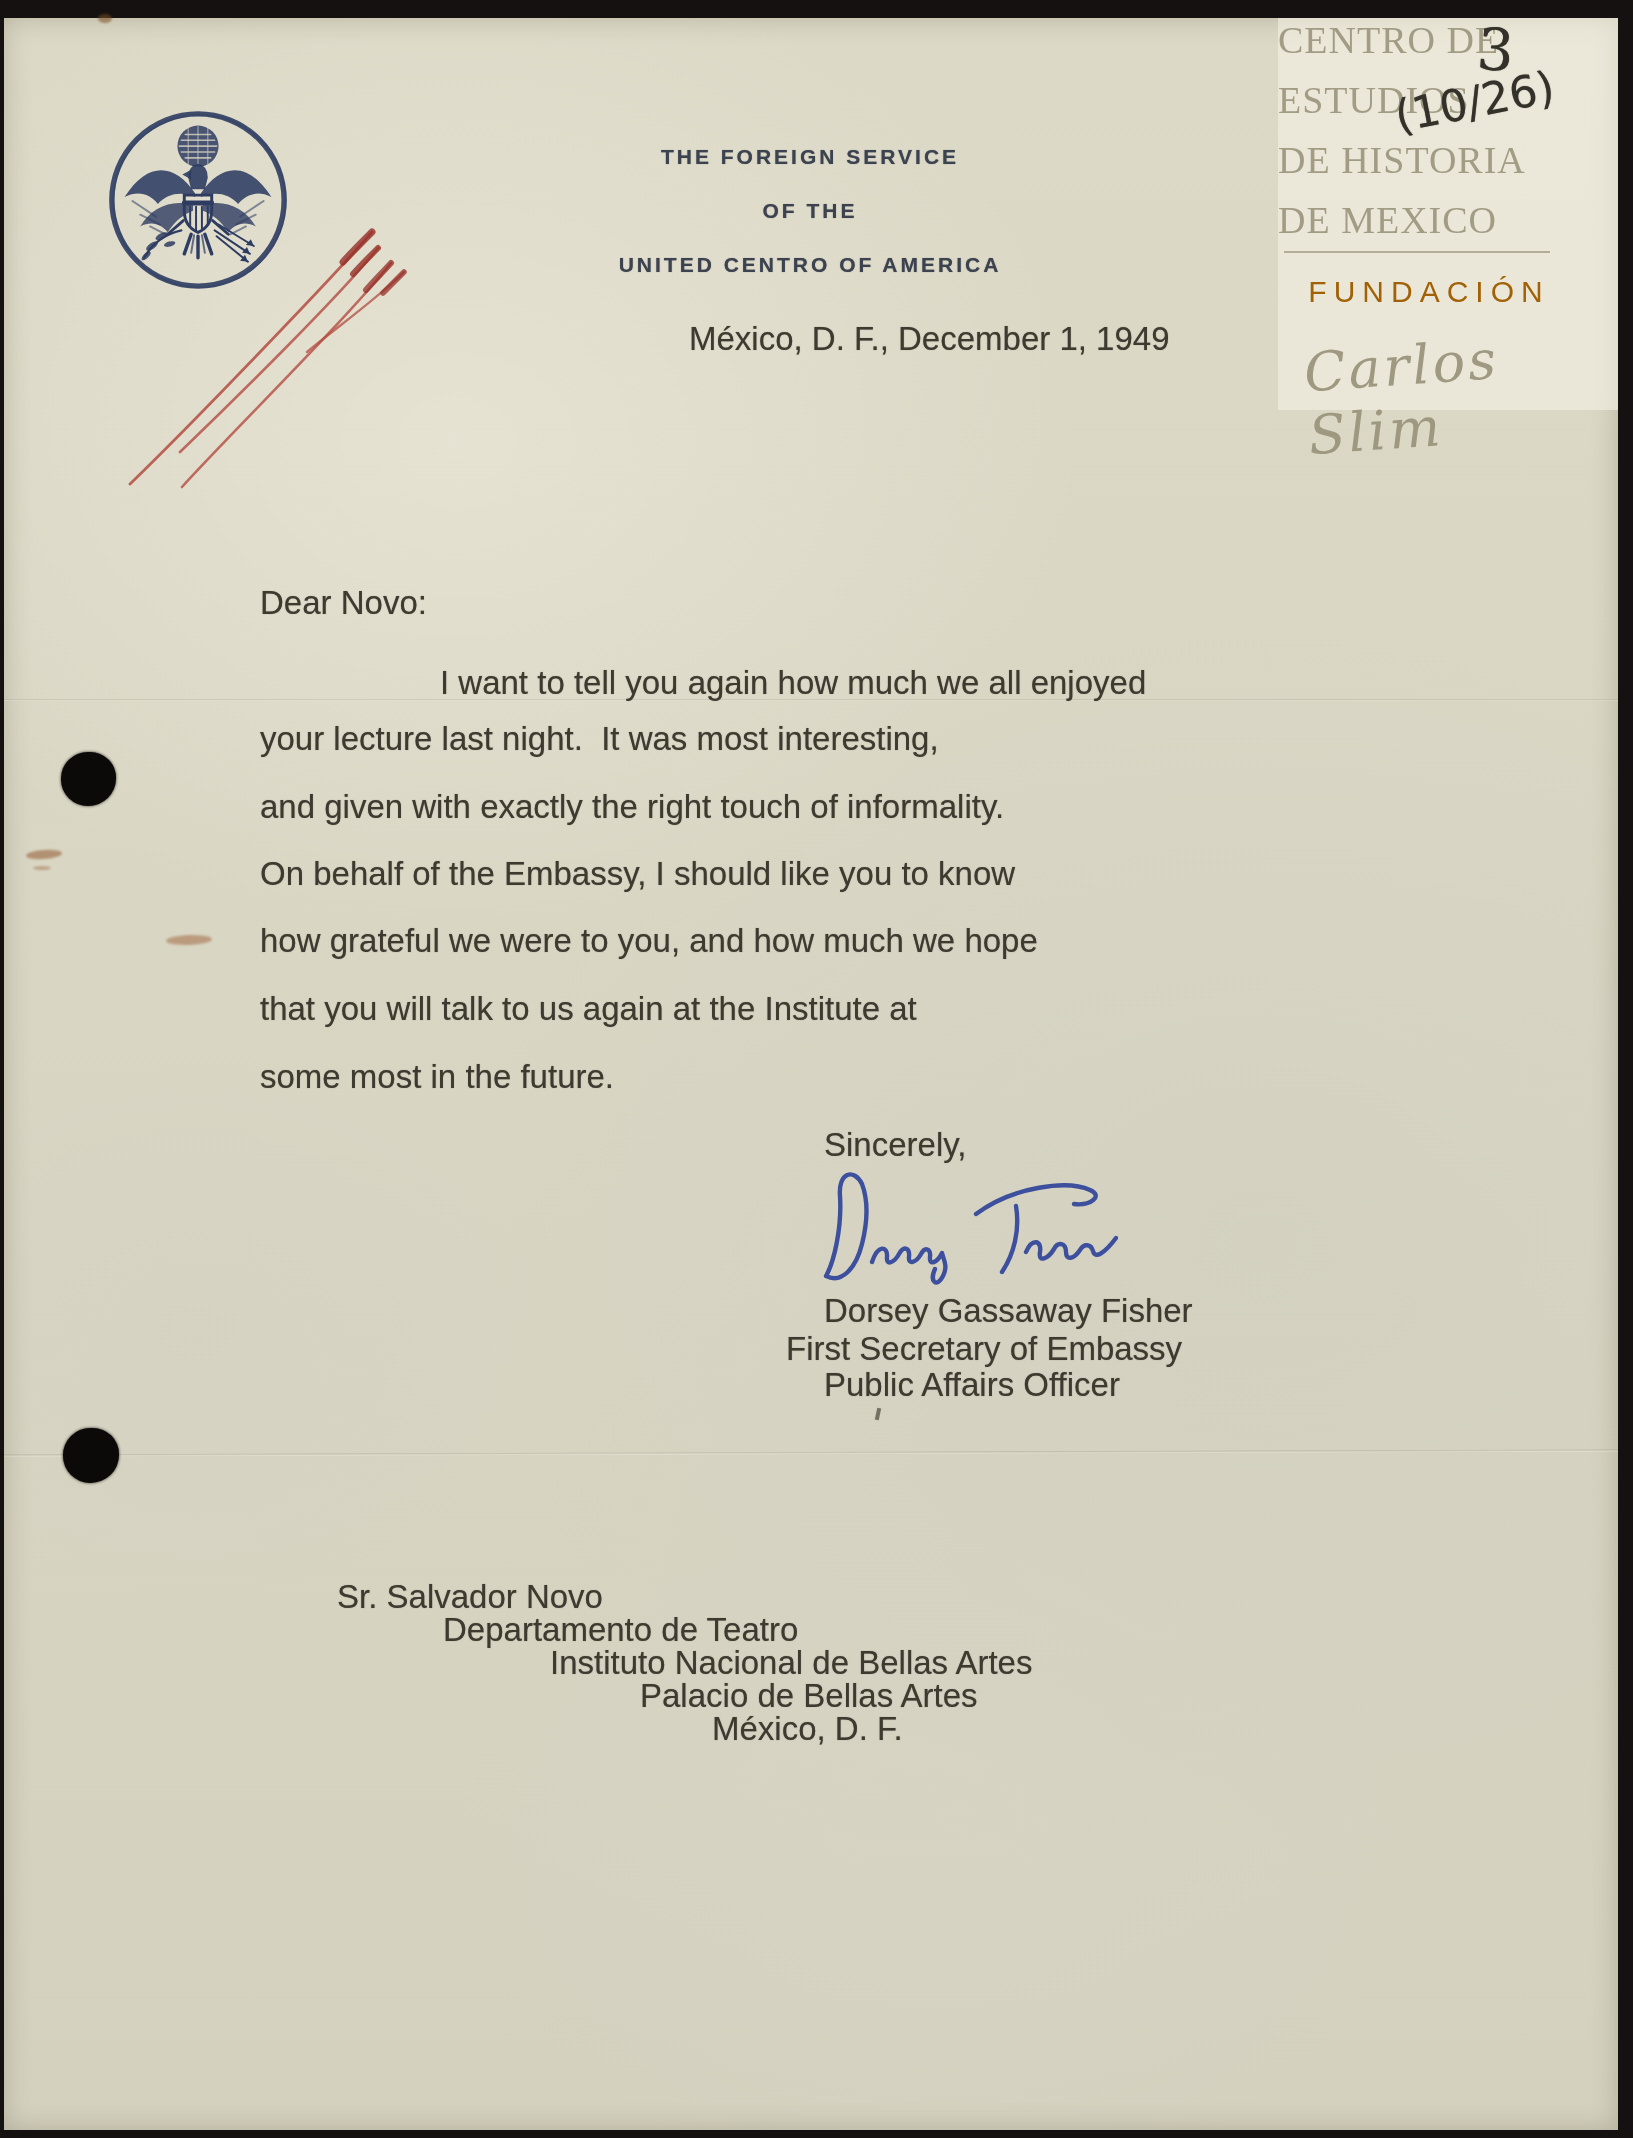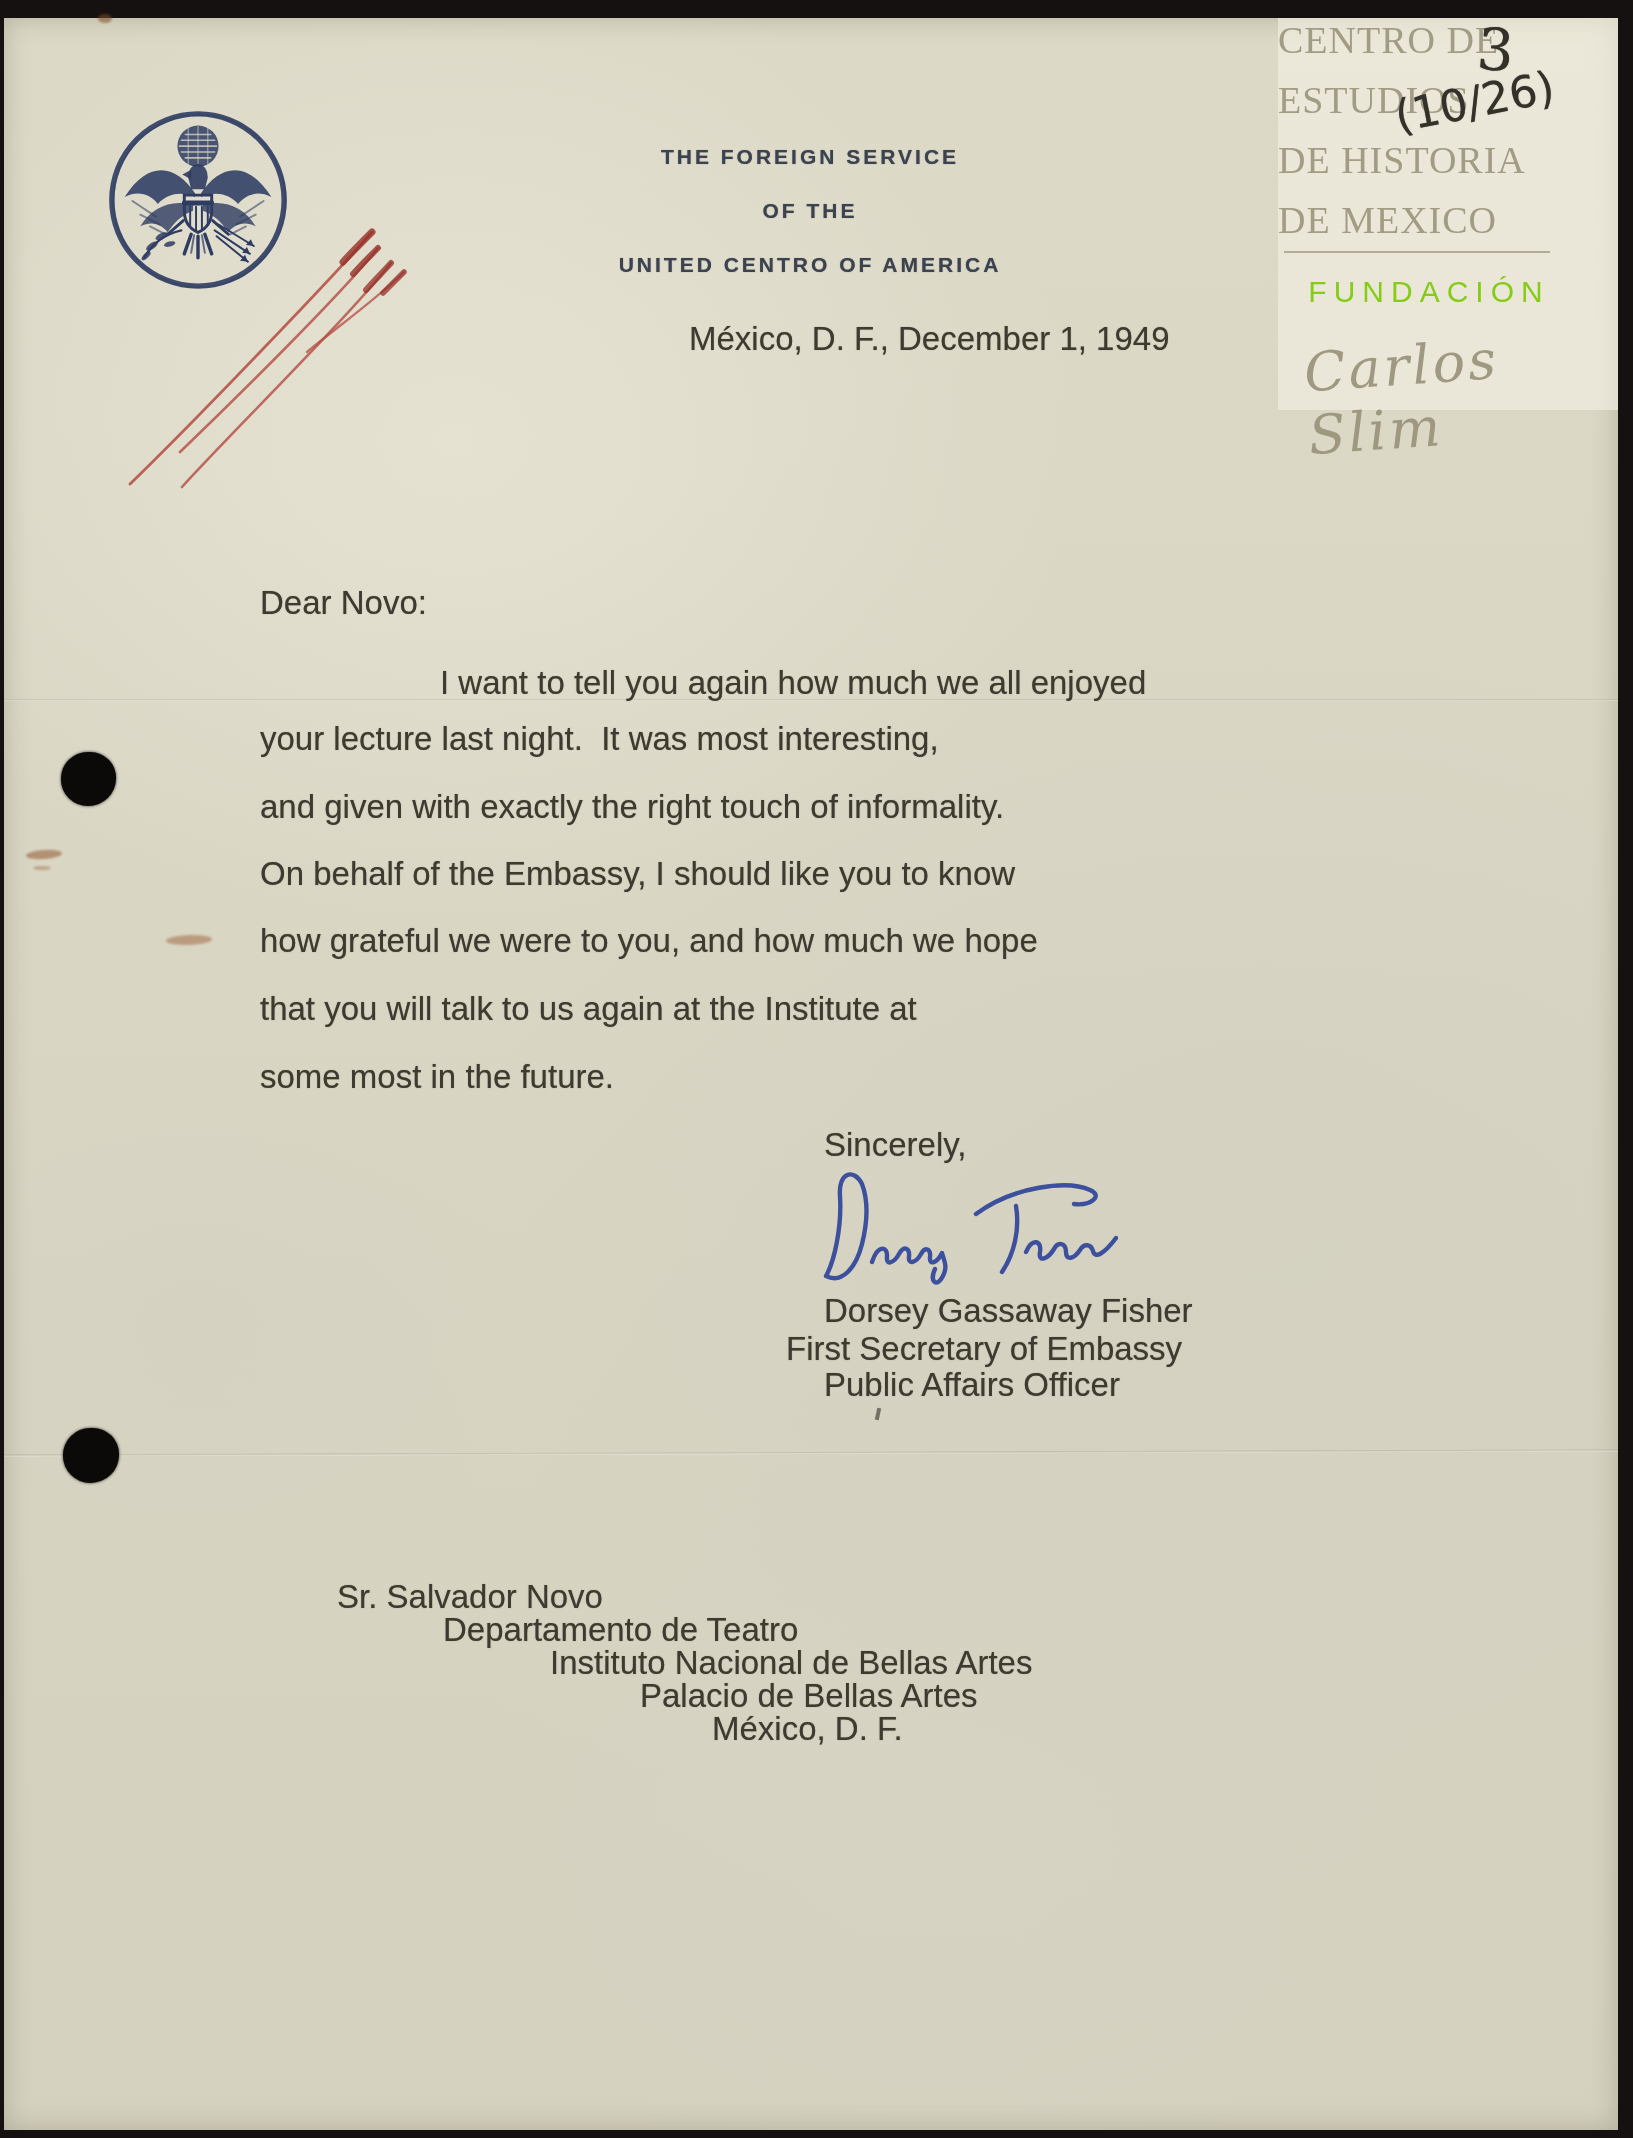--- a/index.html
+++ b/index.html
@@ -20,21 +20,21 @@
         font-family:"Liberation Sans",sans-serif;font-weight:700;color:#3c434f;}
   .lh-line{font-size:21px;line-height:22px;letter-spacing:3px;text-shadow:0 0 1px rgba(58,65,80,.65);}
   .lh-line+.lh-line{margin-top:32px;}
   .wm-panel{left:1278px;top:18px;width:340px;height:392px;z-index:4;
         background:rgba(247,244,232,.55);}
   .wm-line{position:absolute;left:0;width:300px;text-align:left;
         font-family:"Liberation Serif","DejaVu Serif",serif;font-size:38px;letter-spacing:1px;
         color:#a29c85;}
   .wm-rule{position:absolute;left:6px;top:233px;width:266px;height:2px;background:#b3ad97;}
   .wm-foundation{position:absolute;left:16px;top:257px;width:270px;text-align:center;
-        font-family:"Liberation Sans",sans-serif;font-size:30px;letter-spacing:7px;color:#84cc16;}
+        font-family:"Liberation Sans",sans-serif;font-size:30px;letter-spacing:7px;color:#a16207;}
   .wm-script{left:1306px;top:330px;z-index:5;font-family:"DejaVu Serif",serif;font-style:italic;
         font-size:54px;letter-spacing:3px;color:rgba(153,147,123,.92);transform:rotate(-4deg);}
   .hand{z-index:7;color:#33312a;text-shadow:0 0 1px rgba(45,43,35,.6);}
   .hand-3{left:1477px;top:16px;font-family:"DejaVu Serif",serif;font-size:58px;transform:rotate(4deg);}
   .hand-folio{left:1394px;top:76px;font-family:"DejaVu Sans",sans-serif;font-size:44px;
         transform:rotate(-11deg);}
   .seal{left:105px;top:107px;width:186px;height:186px;z-index:5;filter:blur(.3px);}
   .redmarks{left:100px;top:210px;width:320px;height:300px;z-index:5;}
   .sig{left:818px;top:1162px;width:300px;height:135px;z-index:6;}
   .hole{background:#0b0a08;border-radius:50% 48% 52% 50%;z-index:9;

